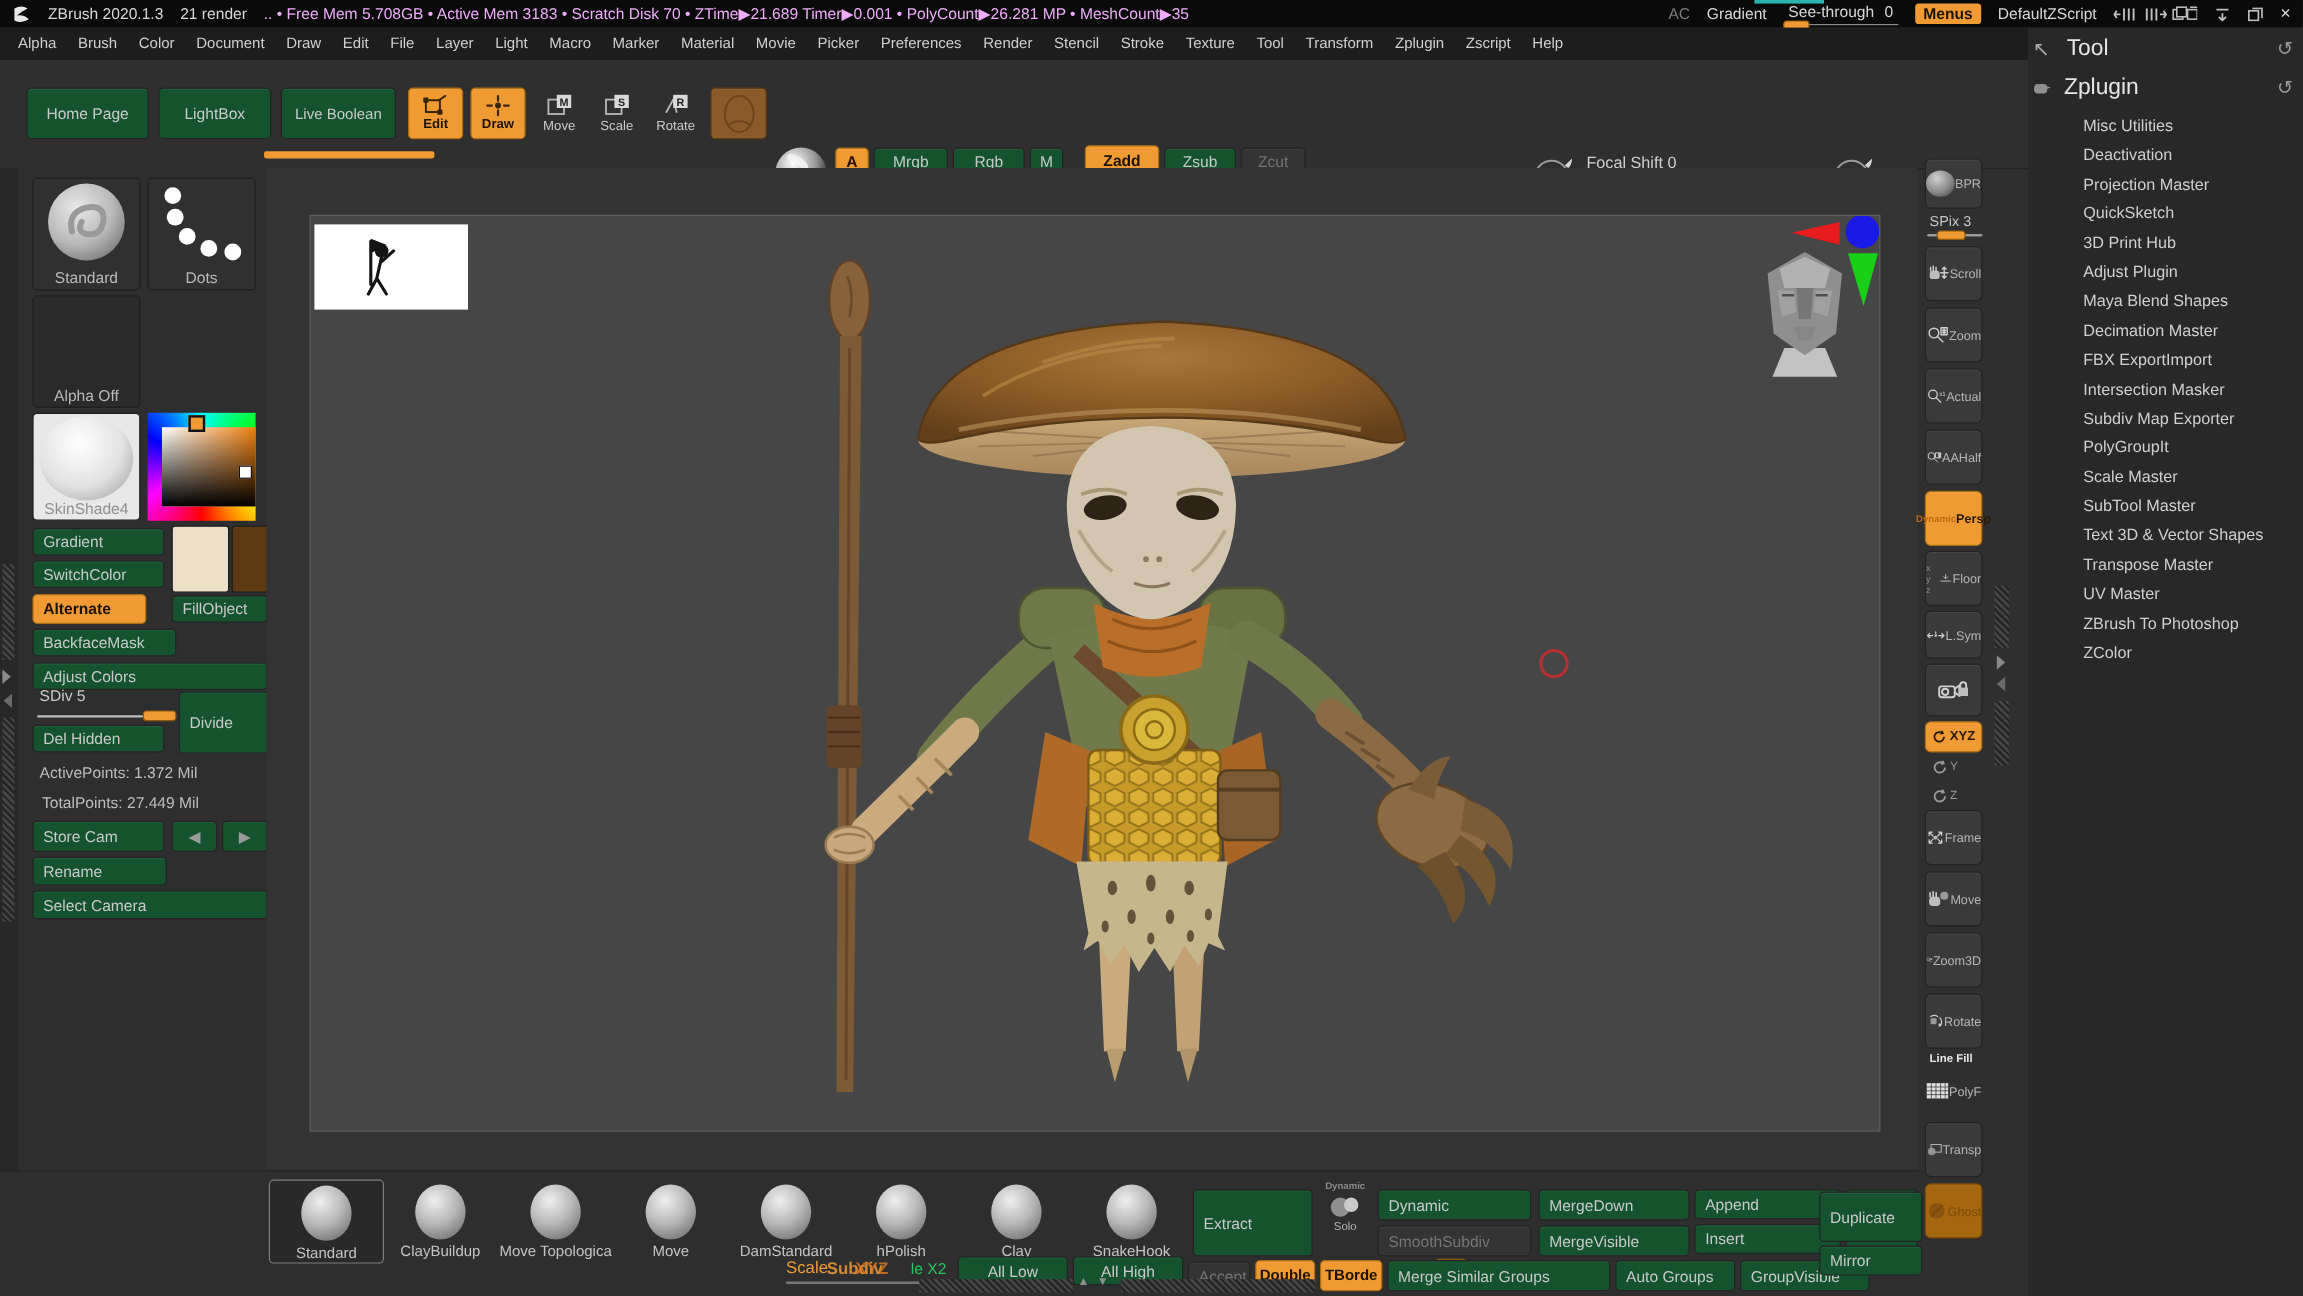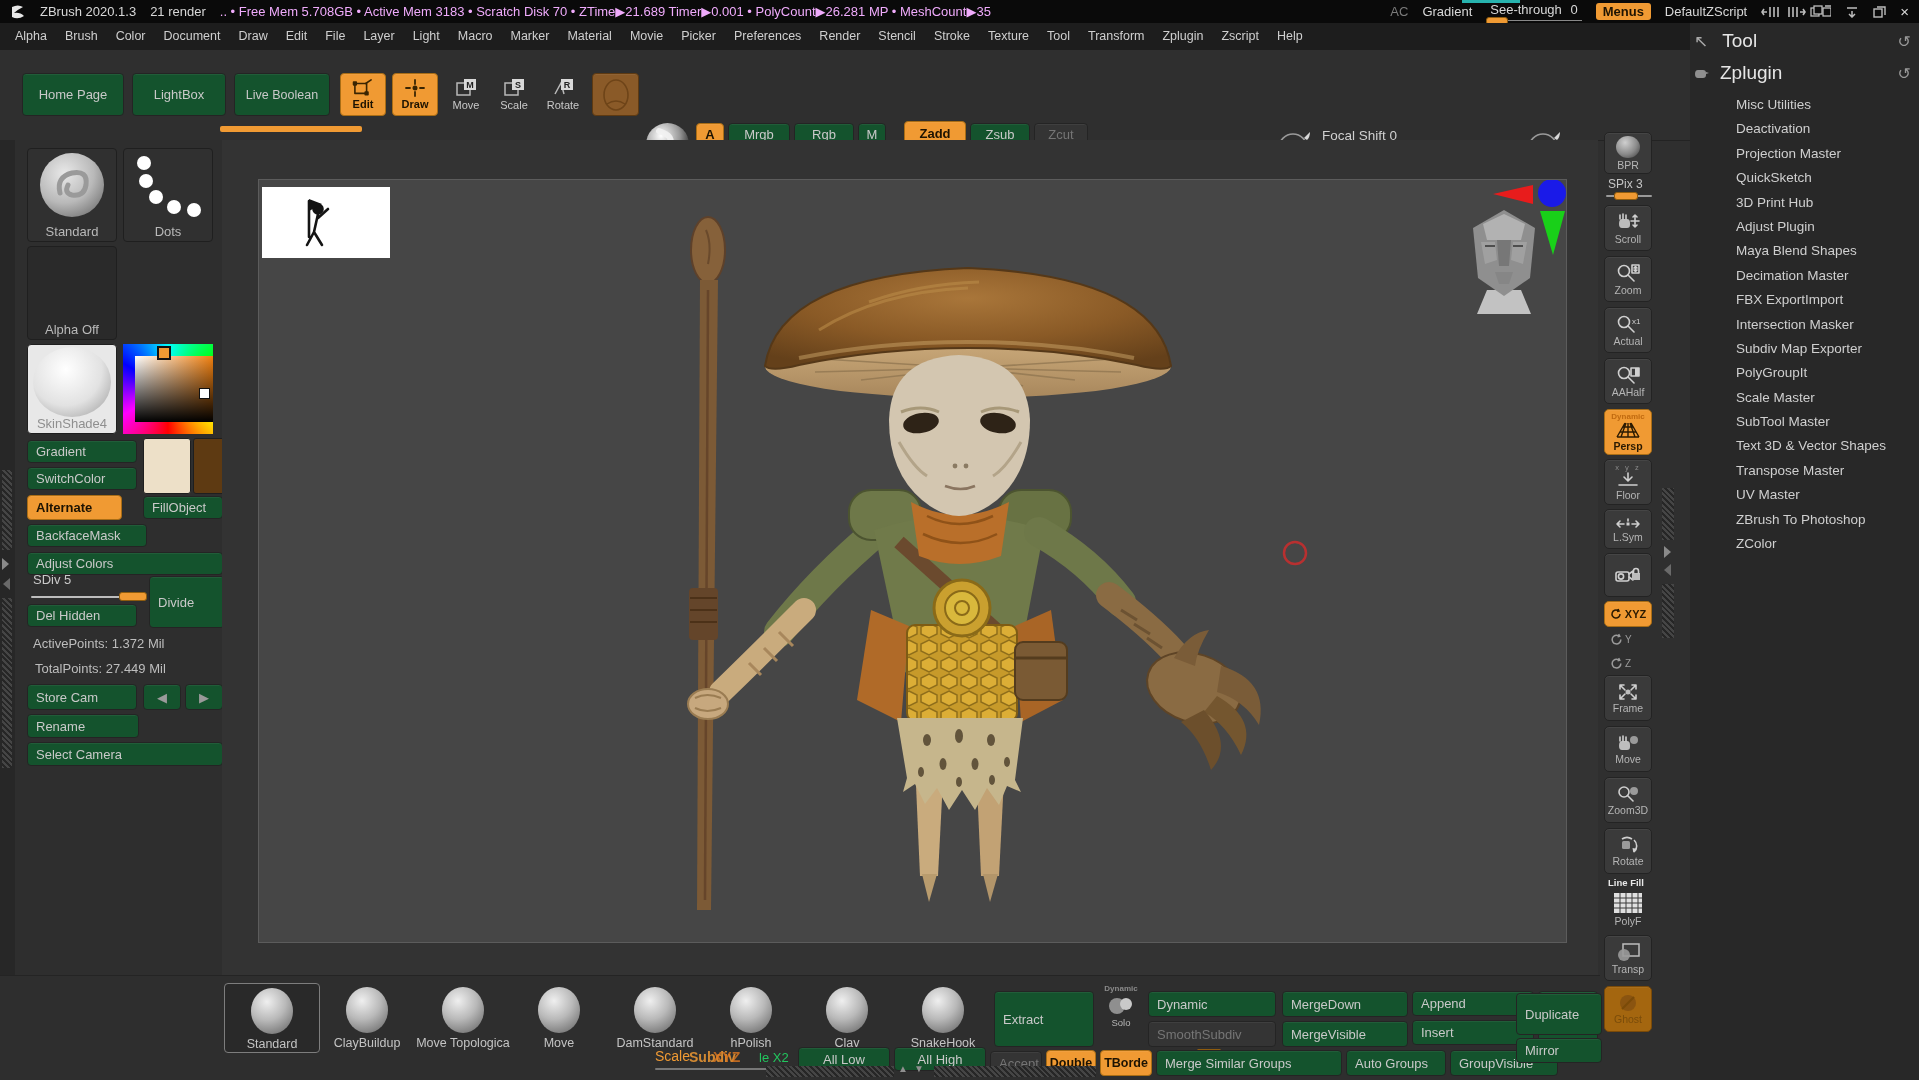--- a/index.html
+++ b/index.html
@@ -31,21 +31,21 @@
   
   #left-strip{left:0;top:140px;width:15px;height:835px;background:#272727}
   #left-tray{left:15px;top:140px;width:207px;height:835px;background:#2e2e2e}
   .cell{position:absolute;background:#303030;border:1px solid #1f1f1f;border-radius:4px;box-sizing:border-box}
   .cell .clabel{position:absolute;left:0;right:0;bottom:2px;text-align:center;font-size:13px;color:#b9b9b9}
   #canvas{left:222px;top:140px;width:1376px;height:835px;background:#333}
   #doc{left:36px;top:39px;width:1307px;height:762px;background:#464646;border:1px solid #5c5c5c;box-sizing:content-box}
   
   #right-strip{left:1600px;top:125px;width:60px;height:955px}
   .sbtn{position:absolute;left:4px;width:48px;background:#3a3a3a;border:1px solid #232323;border-radius:5px;
-        box-shadow:inset 0 1px 0 rgba(255,255,255,.06);display:flex;flex-direction:column;align-items:center;
+        box-shadow:inset 0 1px 0 rgba(255,255,255,.06);display:flex;flex-direction:row;align-items:center;
         justify-content:center;box-sizing:border-box}
   .sbtn .slab{font-size:10.5px;color:#b5b5b5;margin-top:1px}
   .sbtn.orange{background:#f09a33;border-color:#a96d15}
   .sbtn.orange .slab{color:#2a1a02;font-weight:bold}
   #right-panel{left:1690px;top:23px;width:229px;height:1057px;background:#282828}
   .plugin-item{font-size:13.5px;color:#cfcfcf;height:24.4px;line-height:24.4px;padding-left:46px}
   
   #bottom-tray{left:0;top:975px;width:1600px;height:105px;background:#2e2e2e;border-top:1px solid #242424}
   .bcell{position:absolute;top:7px;width:94px;height:68px;border-radius:4px}
   .bcell.selected{border:1px solid #7d7d7d;background:#292929}

